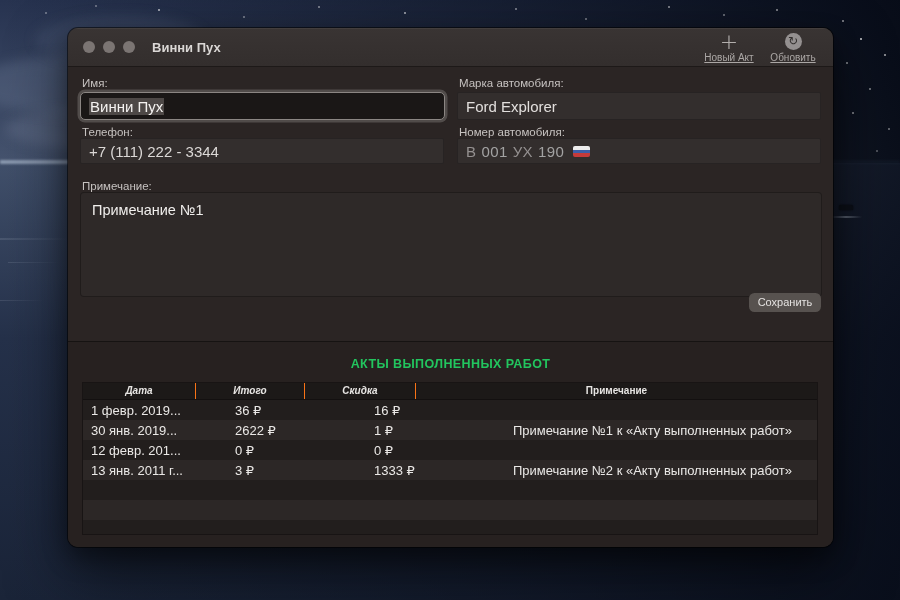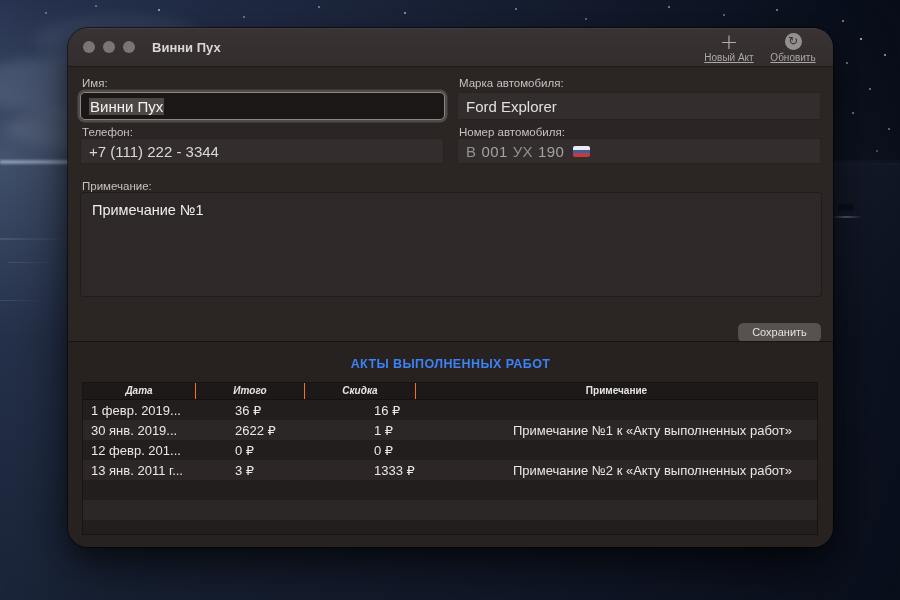--- a/index.html
+++ b/index.html
@@ -33,21 +33,21 @@
   .boat{position:absolute;left:839px;top:205px;width:14px;height:5px;background:#0c1018;
     border-radius:2px 2px 1px 1px;box-shadow:0 0 2px rgba(0,0,0,.8);}
   .wake{position:absolute;left:830px;top:216px;width:32px;height:2px;
     background:linear-gradient(90deg,transparent,rgba(210,220,235,.35),transparent);}
   .glint{position:absolute;height:2px;background:linear-gradient(90deg,rgba(200,210,225,.14),transparent);}
   .g1{left:0;top:238px;width:70px;}
   .g2{left:8px;top:262px;width:52px;height:1px;}
   .g3{left:0;top:300px;width:44px;height:1px;}
 
   
-  .window{position:absolute;left:68px;top:28px;width:765px;height:519px;border-radius:20px;
+  .window{position:absolute;left:68px;top:28px;width:765px;height:519px;border-radius:10px;
     background:#2b2524;overflow:hidden;
     box-shadow:0 0 0 1px rgba(0,0,0,.55),0 25px 60px rgba(0,0,0,.55),0 10px 25px rgba(0,0,0,.4);}
   .titlebar{position:absolute;left:0;top:0;right:0;height:38px;display:flex;align-items:center;
     background:linear-gradient(180deg,#393433,#332e2d);border-bottom:1px solid #1d1918;
     box-shadow:inset 0 1px 0 rgba(255,255,255,.05);}
   .dots{display:flex;gap:8px;margin-left:15px;}
   .dot{width:12px;height:12px;border-radius:50%;background:#7b7573;}
   .win-title{margin-left:17px;font-size:13px;font-weight:bold;color:#dad7d5;}
   .toolbar{margin-left:auto;margin-right:12px;display:flex;gap:8px;}
   .tb-item{display:flex;flex-direction:column;align-items:center;min-width:56px;}
@@ -71,27 +71,27 @@
   .f-brand{left:389px;top:64px;width:364px;height:28px;}
   .f-phone{left:12px;top:110px;width:364px;height:26px;color:#dbd8d6;}
   .f-plate{left:389px;top:110px;width:364px;height:26px;letter-spacing:.4px;}
   .pl-dim{color:#949090;margin-right:5px;} .pl-bright{color:#a3a3a3;margin-right:5px;}
   .flag{display:inline-block;width:17px;height:11px;border-radius:2px;margin-left:4px;
     background:linear-gradient(180deg,#ececec 0%,#ececec 33%,#3d5fa8 33%,#3d5fa8 66%,#c53b3b 66%,#c53b3b 100%);}
   .note-area{position:absolute;left:12px;top:164px;width:742px;height:105px;box-sizing:border-box;
     background:#2e2928;border:1px solid rgba(0,0,0,.3);border-radius:4px;padding:9px 11px;
     font-size:14.5px;color:#f0eeec;resize:none;outline:none;
     font-family:"Liberation Sans","DejaVu Sans",sans-serif;}
-  .save-btn{position:absolute;right:12px;top:295px;width:83px;height:19px;border-radius:5.5px;
+  .save-btn{position:absolute;right:12px;top:265px;width:72px;height:19px;border-radius:5.5px;
     background:#57524f;color:#e4e2e0;font-size:11px;line-height:19px;text-align:center;}
 
   
   .lower{position:absolute;left:0;top:313px;right:0;bottom:0;background:#272120;border-top:1px solid #161312;}
   .section-title{text-align:center;margin-top:15px;font-size:12.5px;font-weight:bold;
-    color:#3b82f6;letter-spacing:.4px;}
+    color:#22c55e;letter-spacing:.4px;}
   .tbl{position:absolute;left:14px;top:40px;width:736px;height:153px;box-sizing:border-box;
     border:1px solid #181414;overflow:hidden;background:#211d1c;}
   .thead{display:grid;grid-template-columns:113px 109px 111px 1fr;height:17px;background:#1c1918;
     border-bottom:1px solid #131010;box-sizing:border-box;}
   .th{font-size:10px;font-weight:bold;color:#e7e5e3;text-align:center;line-height:16px;}
   .th:not(:last-child){border-right:1px solid #f97316;font-style:italic;}
   .trow{display:grid;grid-template-columns:113px 109px 111px 1fr;height:20px;align-items:center;
     font-size:13px;color:#eae8e6;gap:29px;}
   .trow.dark{background:#221e1d;} .trow.light{background:#2c2726;}
   .td{white-space:nowrap;overflow:hidden;}

